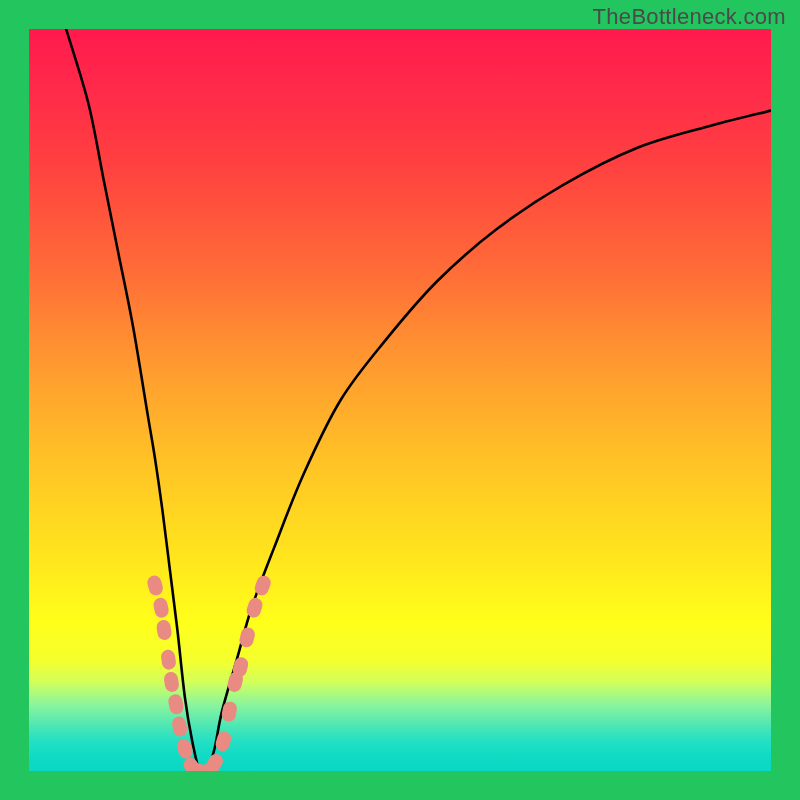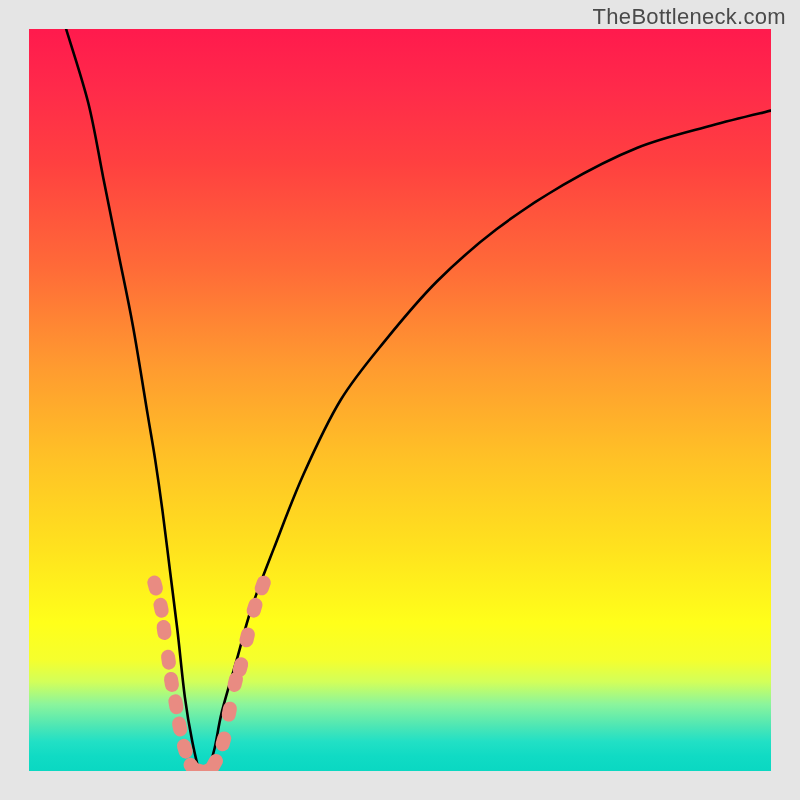--- a/index.html
+++ b/index.html
@@ -8,21 +8,21 @@
     width: 800px;
     height: 800px;
     overflow: hidden;
     background: #000000;
     font-family: Arial, Helvetica, sans-serif;
   }
   .frame {
     position: relative;
     width: 800px;
     height: 800px;
-    background: #e5e5e5;
+    background: #22c55e;
   }
   .watermark {
     position: absolute;
     top: 4px;
     right: 14px;
     color: #4a4a4a;
     font-size: 22px;
     font-weight: 500;
     letter-spacing: 0.3px;
     z-index: 30;

